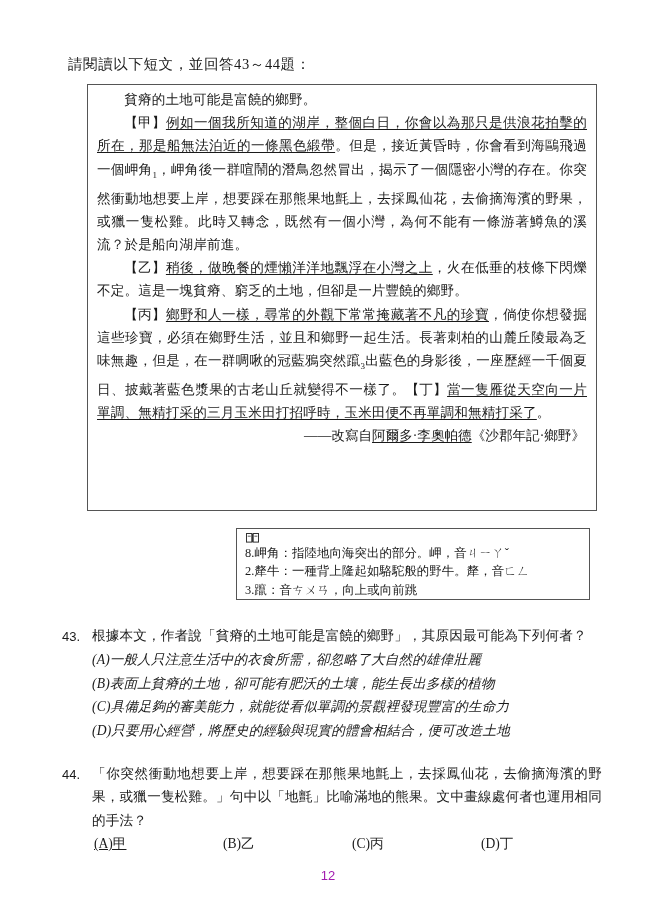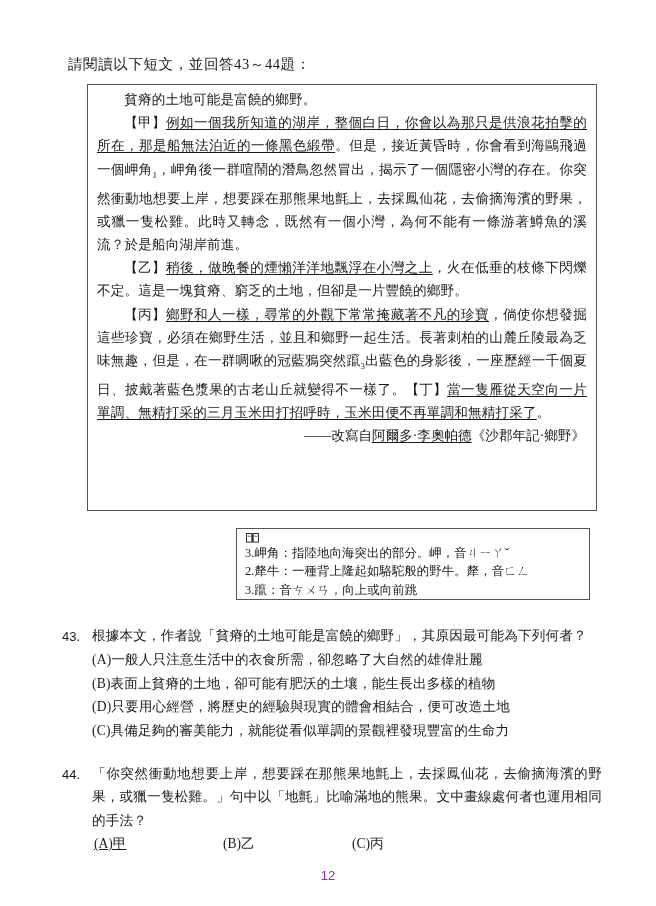--- a/index.html
+++ b/index.html
@@ -117,20 +117,21 @@
     padding-top: 1px;
   }
   .q-stem {
     flex: 1 1 auto;
     text-align: justify;
     text-justify: inter-ideograph;
     letter-spacing: 0.15px;
   }
   .q-options {
     margin-left: 30px;
+    font-style: italic;
   }
   .opt {
     letter-spacing: 0.15px;
     white-space: nowrap;
   }
   .opt-row {
     display: flex;
     margin-left: 30px;
   }
   .opt-cell {
@@ -177,45 +178,46 @@
   <div class="footnote-box">
     <span class="book-icon">
       <svg width="13" height="10" viewBox="0 0 13 10" xmlns="http://www.w3.org/2000/svg">
         <rect x="0.5" y="0.5" width="5.3" height="8.6" fill="none" stroke="#333" stroke-width="1"></rect>
         <rect x="7.2" y="0.5" width="5.3" height="8.6" fill="none" stroke="#333" stroke-width="1"></rect>
         <line x1="6.5" y1="0.8" x2="6.5" y2="9.1" stroke="#333" stroke-width="1"></line>
         <line x1="1.7" y1="3.2" x2="4.7" y2="3.2" stroke="#333" stroke-width="0.8"></line>
         <line x1="8.4" y1="3.2" x2="11.4" y2="3.2" stroke="#333" stroke-width="0.8"></line>
       </svg>
     </span>
-    <div class="footnote-line">3.岬角：指陸地向海突出的部分。岬，音ㄐㄧㄚˇ</div>
+    <div class="footnote-line">8.岬角：指陸地向海突出的部分。岬，音ㄐㄧㄚˇ</div>
     <div class="footnote-line">2.犛牛：一種背上隆起如駱駝般的野牛。犛，音ㄈㄥ</div>
     <div class="footnote-line">3.躥：音ㄘㄨㄢ，向上或向前跳</div>
   </div>
 
   <div class="question q43">
     <div class="q-head">
       <span class="q-num">43.</span>
       <span class="q-stem">根據本文，作者說「貧瘠的土地可能是富饒的鄉野」，其原因最可能為下列何者？</span>
     </div>
     <div class="q-options">
       <div class="opt">(A)一般人只注意生活中的衣食所需，卻忽略了大自然的雄偉壯麗</div>
       <div class="opt">(B)表面上貧瘠的土地，卻可能有肥沃的土壤，能生長出多樣的植物</div>
+      <div class="opt">(C)具備足夠的審美能力，就能從看似單調的景觀裡發現豐富的生命力</div>
       <div class="opt">(D)只要用心經營，將歷史的經驗與現實的體會相結合，便可改造土地</div>
-      <div class="opt">(C)具備足夠的審美能力，就能從看似單調的景觀裡發現豐富的生命力</div>
     </div>
   </div>
 
   <div class="question q44">
     <div class="q-head">
       <span class="q-num">44.</span>
       <span class="q-stem">「你突然衝動地想要上岸，想要踩在那熊果地氈上，去採鳳仙花，去偷摘海濱的野果，或獵一隻松雞。」句中以「地氈」比喻滿地的熊果。文中畫線處何者也運用相同的手法？</span>
     </div>
     <div class="opt-row">
       <span class="opt-cell">(A)甲</span>
       <span class="opt-cell">(B)乙</span>
       <span class="opt-cell">(C)丙</span>
+      <span class="opt-cell">(D)丁</span>
     </div>
   </div>
 
   <div class="page-number">12</div>
 
 </div>
 
 </body></html>

